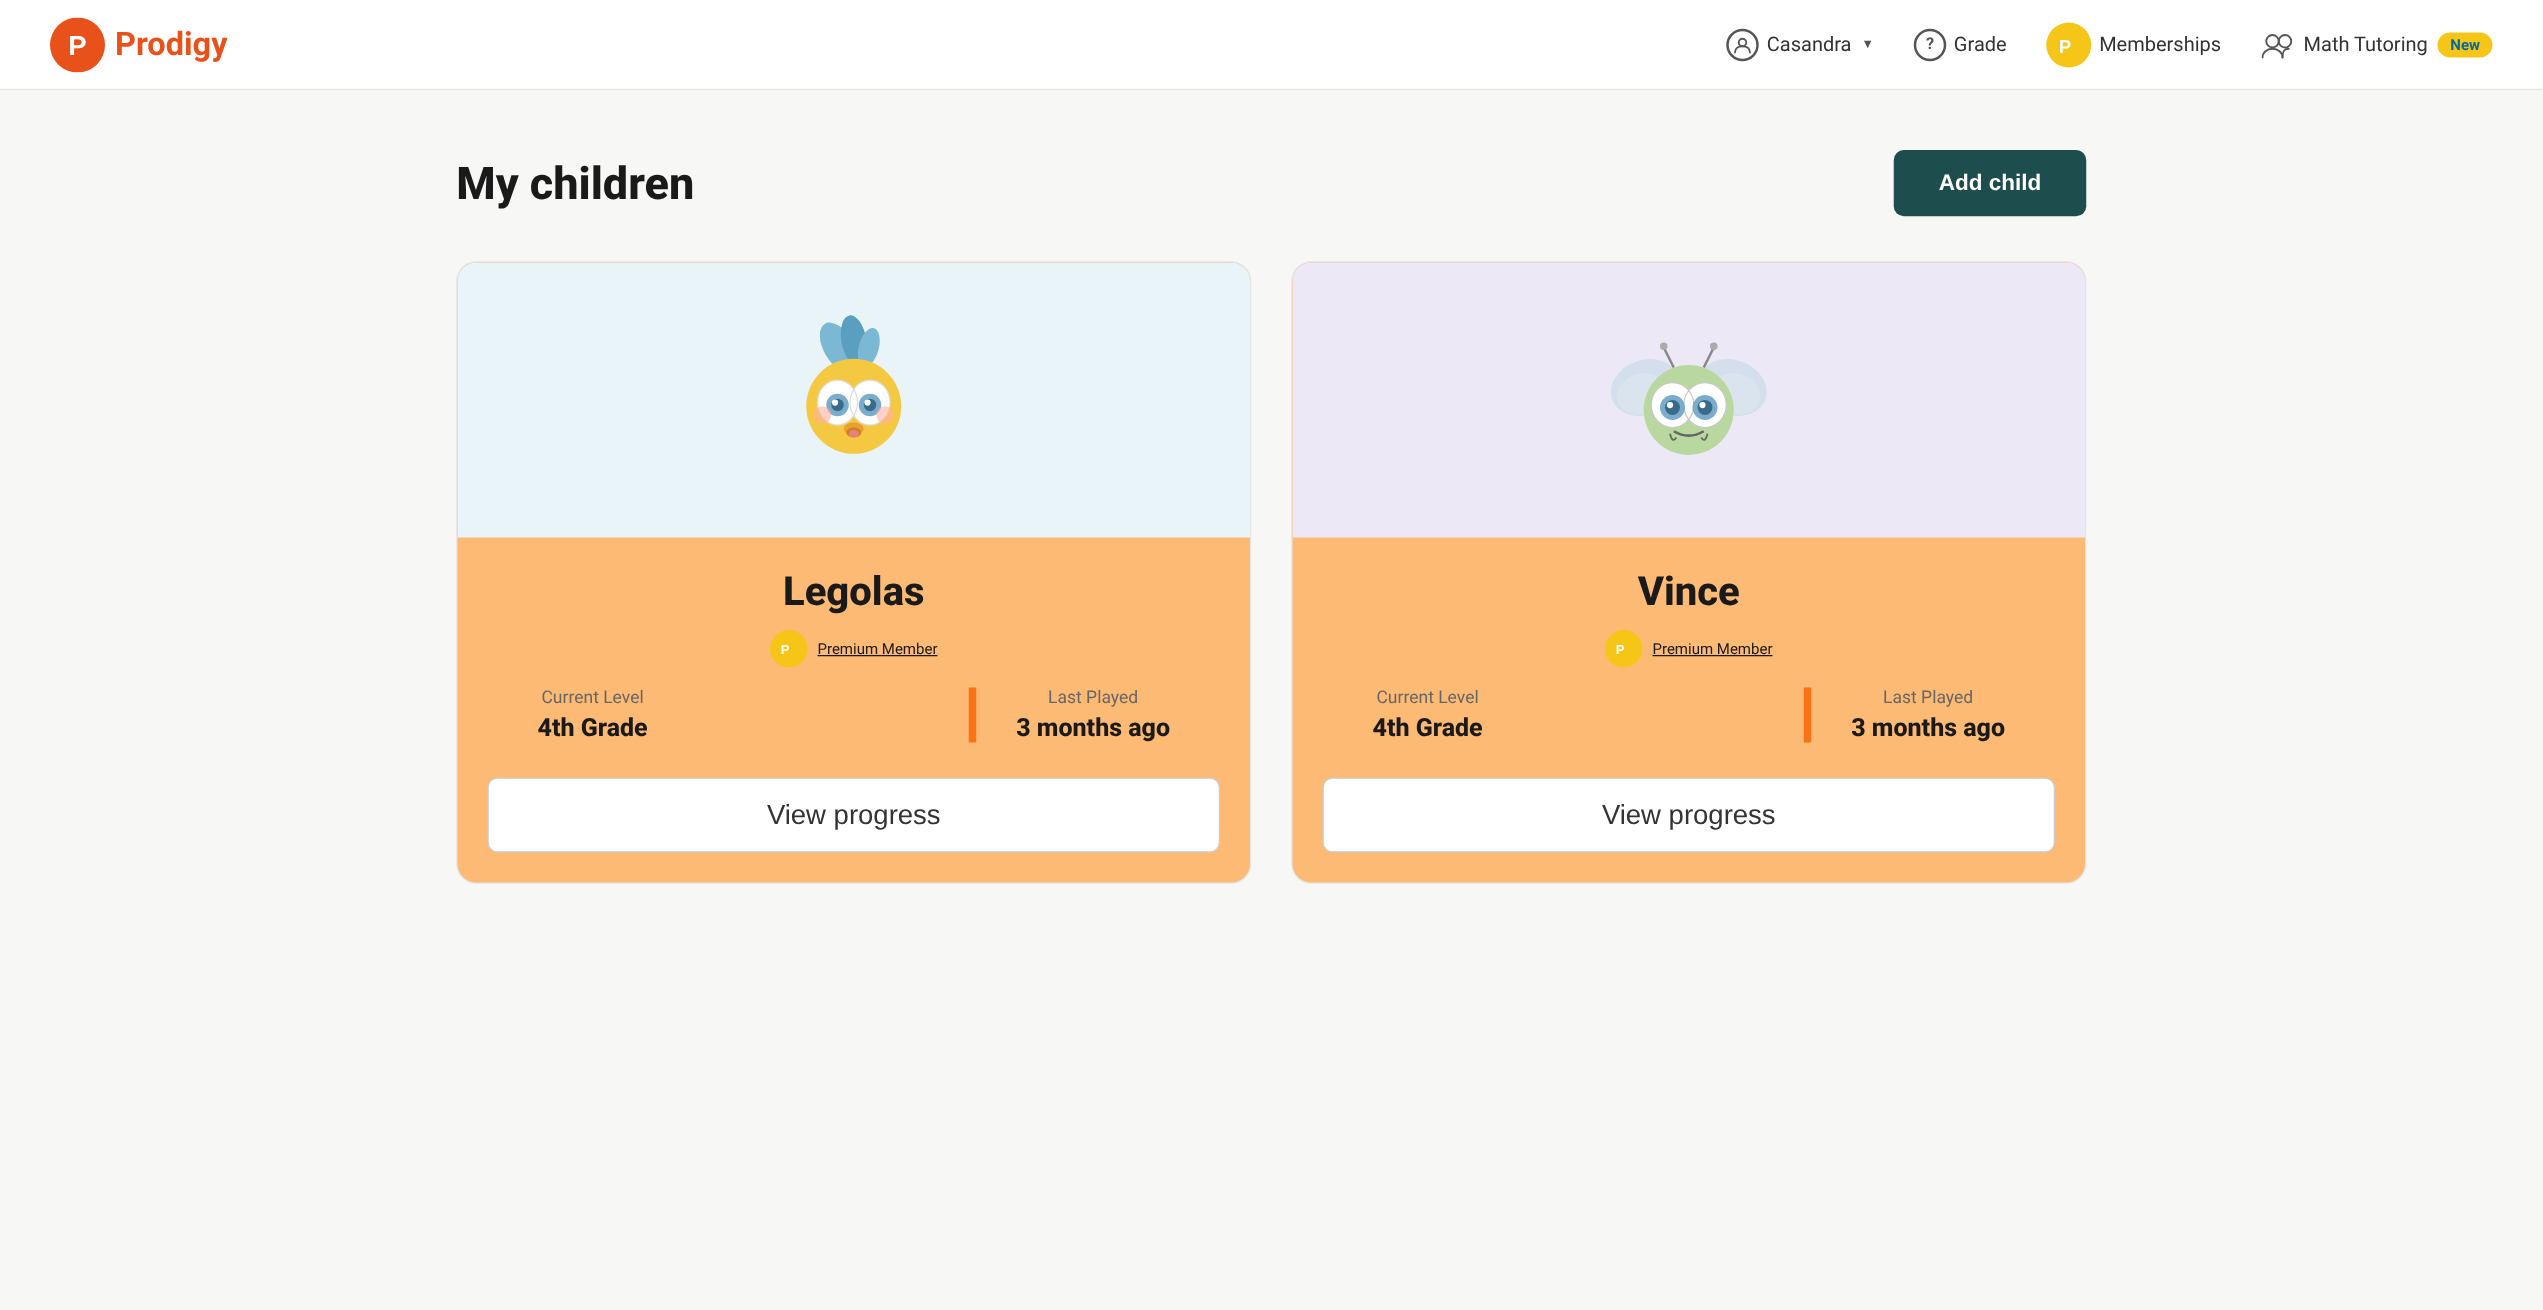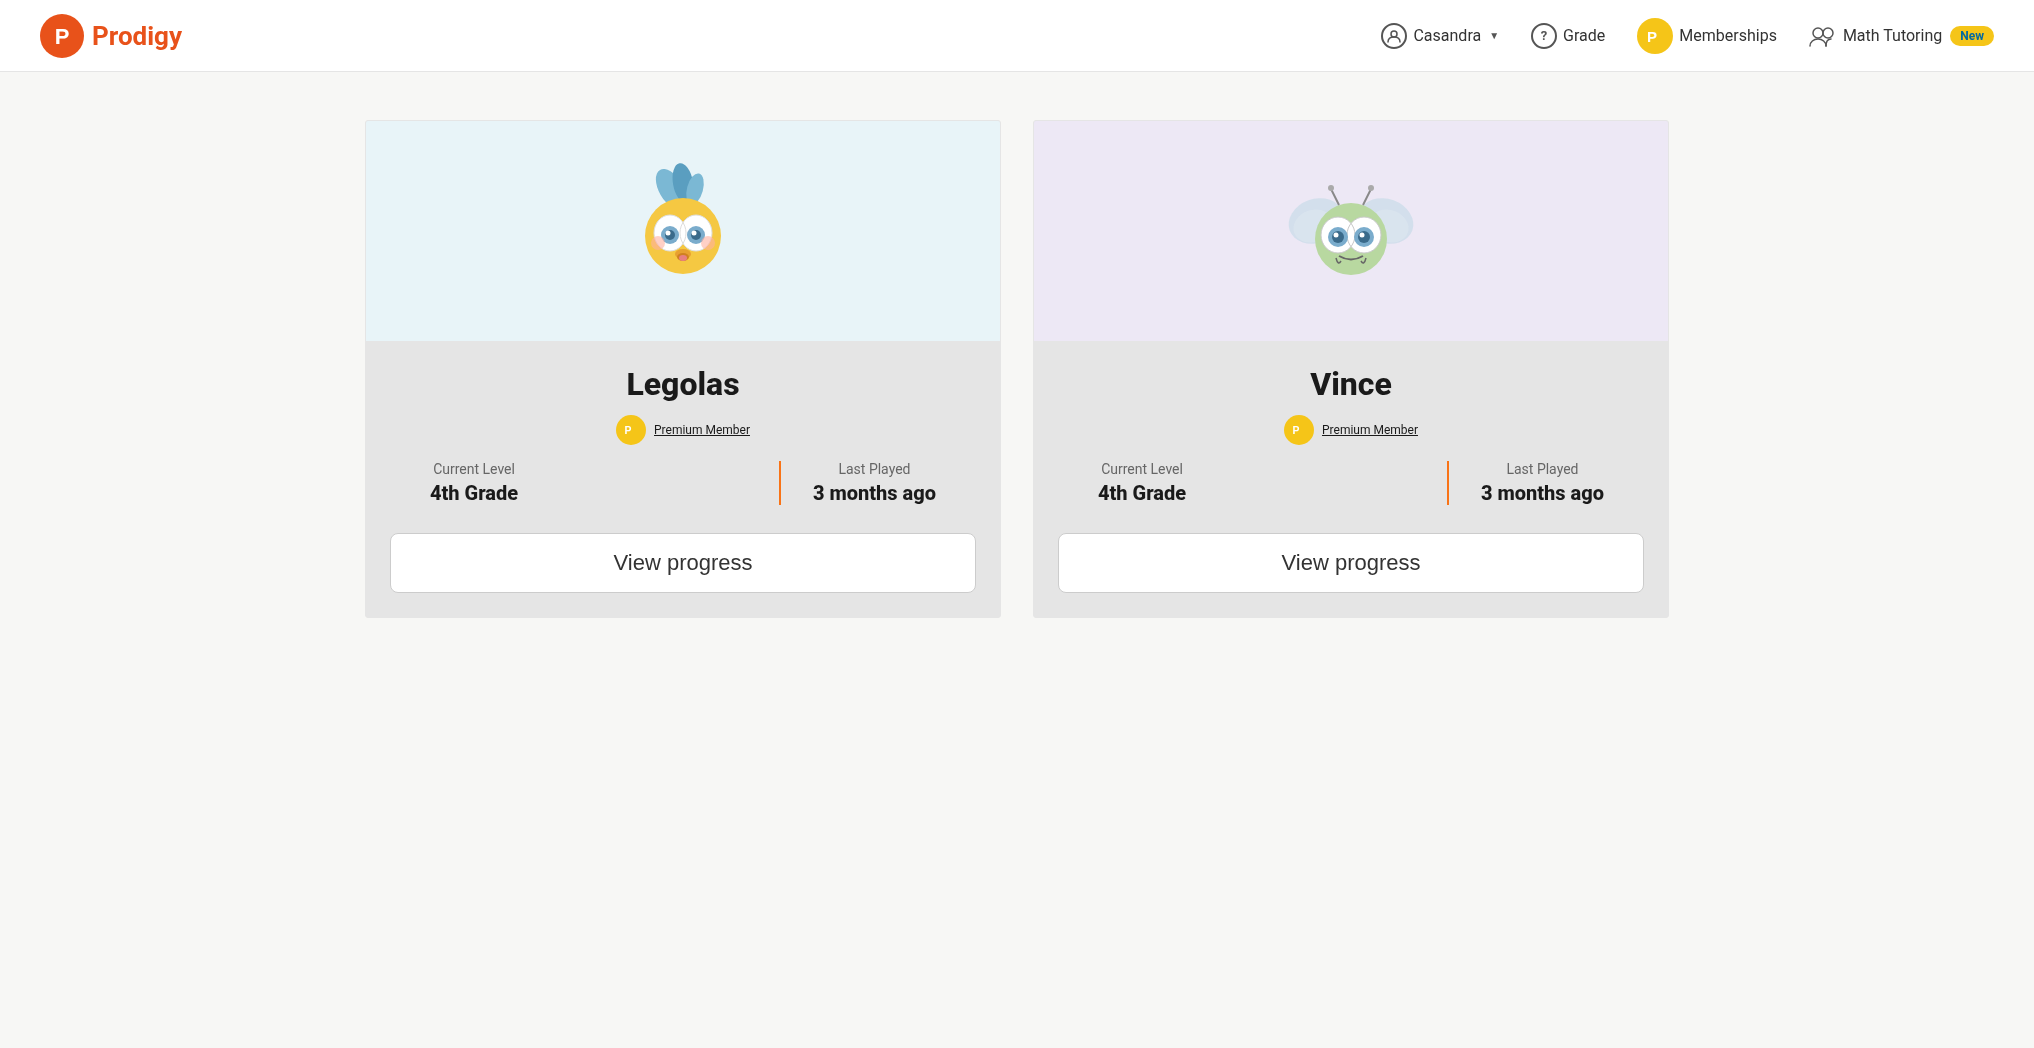--- a/index.html
+++ b/index.html
@@ -139,22 +139,22 @@
       cursor: pointer;
     }
 
     
     .cards-grid {
       display: grid;
       grid-template-columns: 1fr 1fr;
       gap: 32px;
     }
     .child-card {
-      background: #e5e5e5;
-      border-radius: 3px;
+      background: #fdba74;
+      border-radius: 16px;
       border: 1px solid #e5e5e5;
       overflow: hidden;
       display: flex;
       flex-direction: column;
     }
     .card-avatar-area {
       height: 220px;
       display: flex;
       align-items: center;
       justify-content: center;
@@ -206,21 +206,21 @@
       gap: 0;
       width: 100%;
       justify-content: space-between;
       margin-top: 4px;
     }
     .stat-item {
       text-align: center;
       padding: 0 32px;
     }
     .stat-item + .stat-item {
-      border-left: 2px solid #f97316;
+      border-left: 6px solid #f97316;
     }
     .stat-label {
       font-size: 14px;
       color: #666;
       margin-bottom: 4px;
     }
     .stat-value {
       font-size: 20px;
       font-weight: 800;
       color: #1a1a1a;
@@ -284,20 +284,24 @@
         <circle cx="19" cy="8" r="5" stroke="#555" stroke-width="1.5"></circle>
         <path d="M17 21c0-4 0.6-7 5-7" stroke="#555" stroke-width="1.5" fill="none" stroke-linecap="round"></path>
       </svg>
       <span>Math Tutoring</span>
       <span class="new-badge">New</span>
     </div>
   </nav>
 </header>
 
 <main class="main">
+  <div class="page-header">
+    <h1 class="page-title">My children</h1>
+    <button class="add-child-btn">Add child</button>
+  </div>
 
   <div class="cards-grid">
 
     <div class="child-card">
       <div class="card-avatar-area light-blue">
 
         <svg class="character-svg" viewBox="0 0 140 140">
 
           <ellipse cx="58" cy="28" rx="12" ry="22" fill="#7bb8d4" transform="rotate(-30 58 28)"></ellipse>
           <ellipse cx="70" cy="22" rx="10" ry="20" fill="#5a9ec0" transform="rotate(-10 70 22)"></ellipse>

